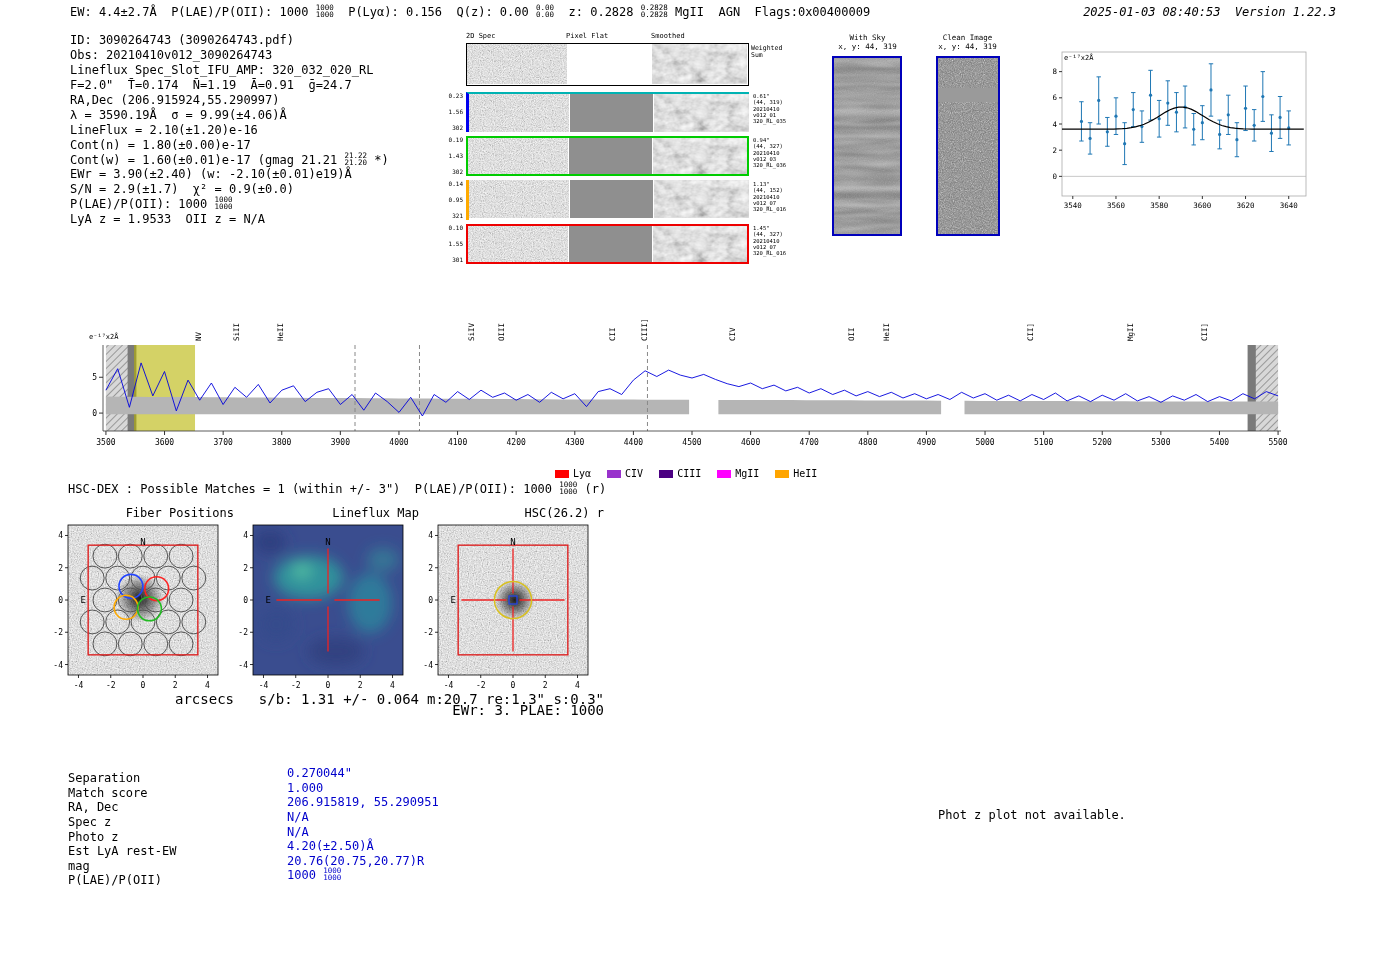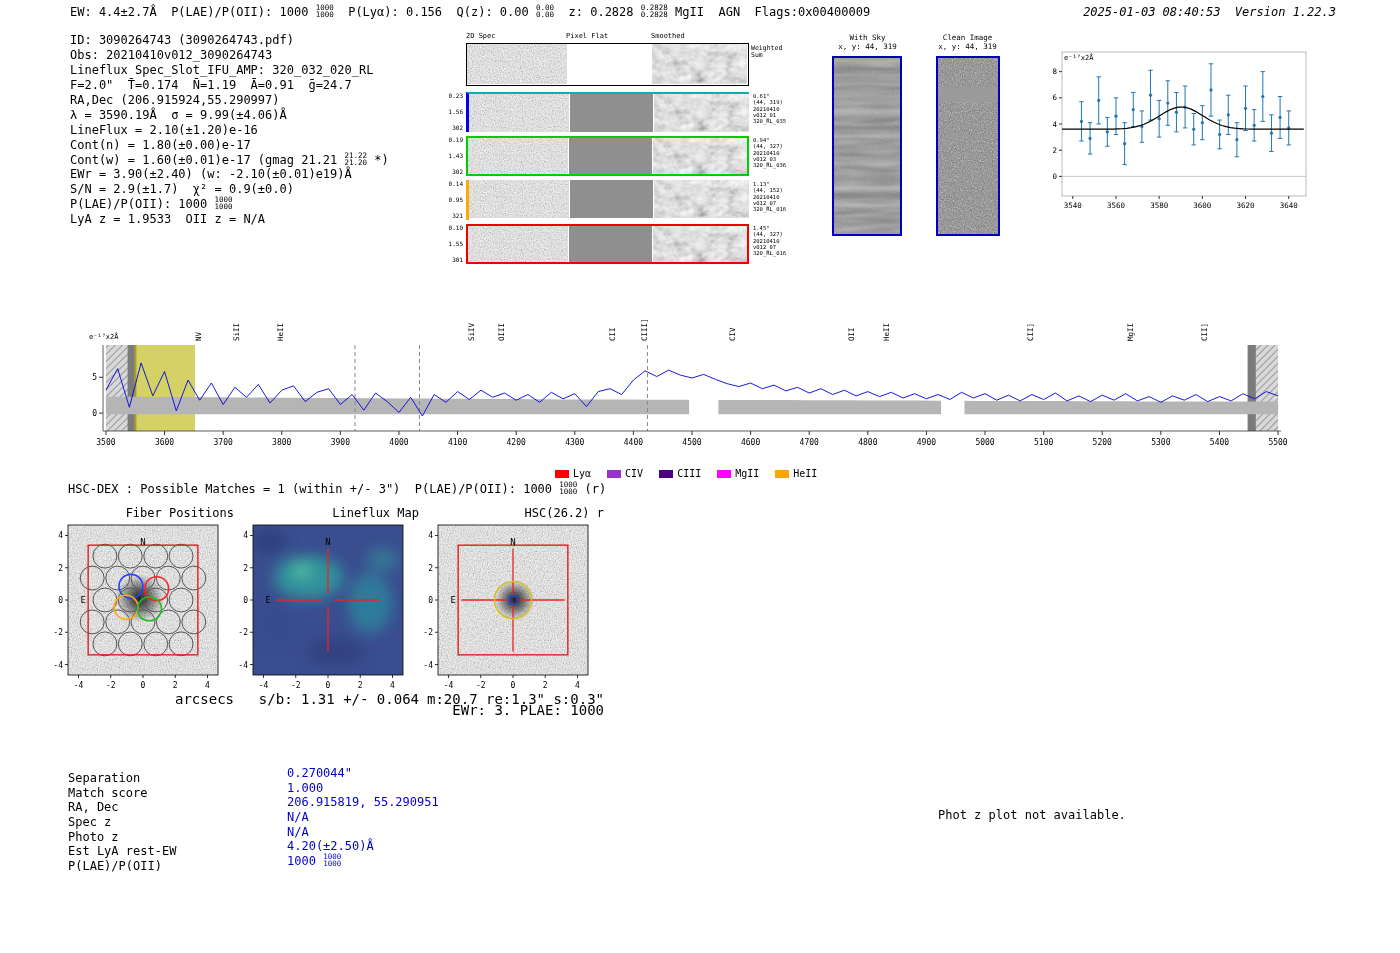--- a/index.html
+++ b/index.html
@@ -610,20 +610,24 @@
       </div>
       <div class="trow">
         <div class="tlabel">Photo z</div>
         <div class="tval"><span>N/A</span></div>
       </div>
       <div class="trow">
         <div class="tlabel">Est LyA rest-EW</div>
         <div class="tval"><span>4.20(±2.50)Å</span></div>
       </div>
       <div class="trow">
+        <div class="tlabel">mag</div>
+        <div class="tval"><span>20.76(20.75,20.77)R</span></div>
+      </div>
+      <div class="trow">
         <div class="tlabel">P(LAE)/P(OII)</div>
         <div class="tval"><span>1000 </span><span class="frac"><span>1000</span><span>1000</span></span></div>
       </div>
     </div>
   <div id="photz">Phot z plot not available.</div>
 
   <svg width="0" height="0" style="position:absolute">
     <defs>
       <filter id="fNoise" x="0%" y="0%" width="100%" height="100%">
         <feTurbulence type="fractalNoise" baseFrequency="0.9" numOctaves="2" seed="4" stitchTiles="stitch"></feTurbulence>

